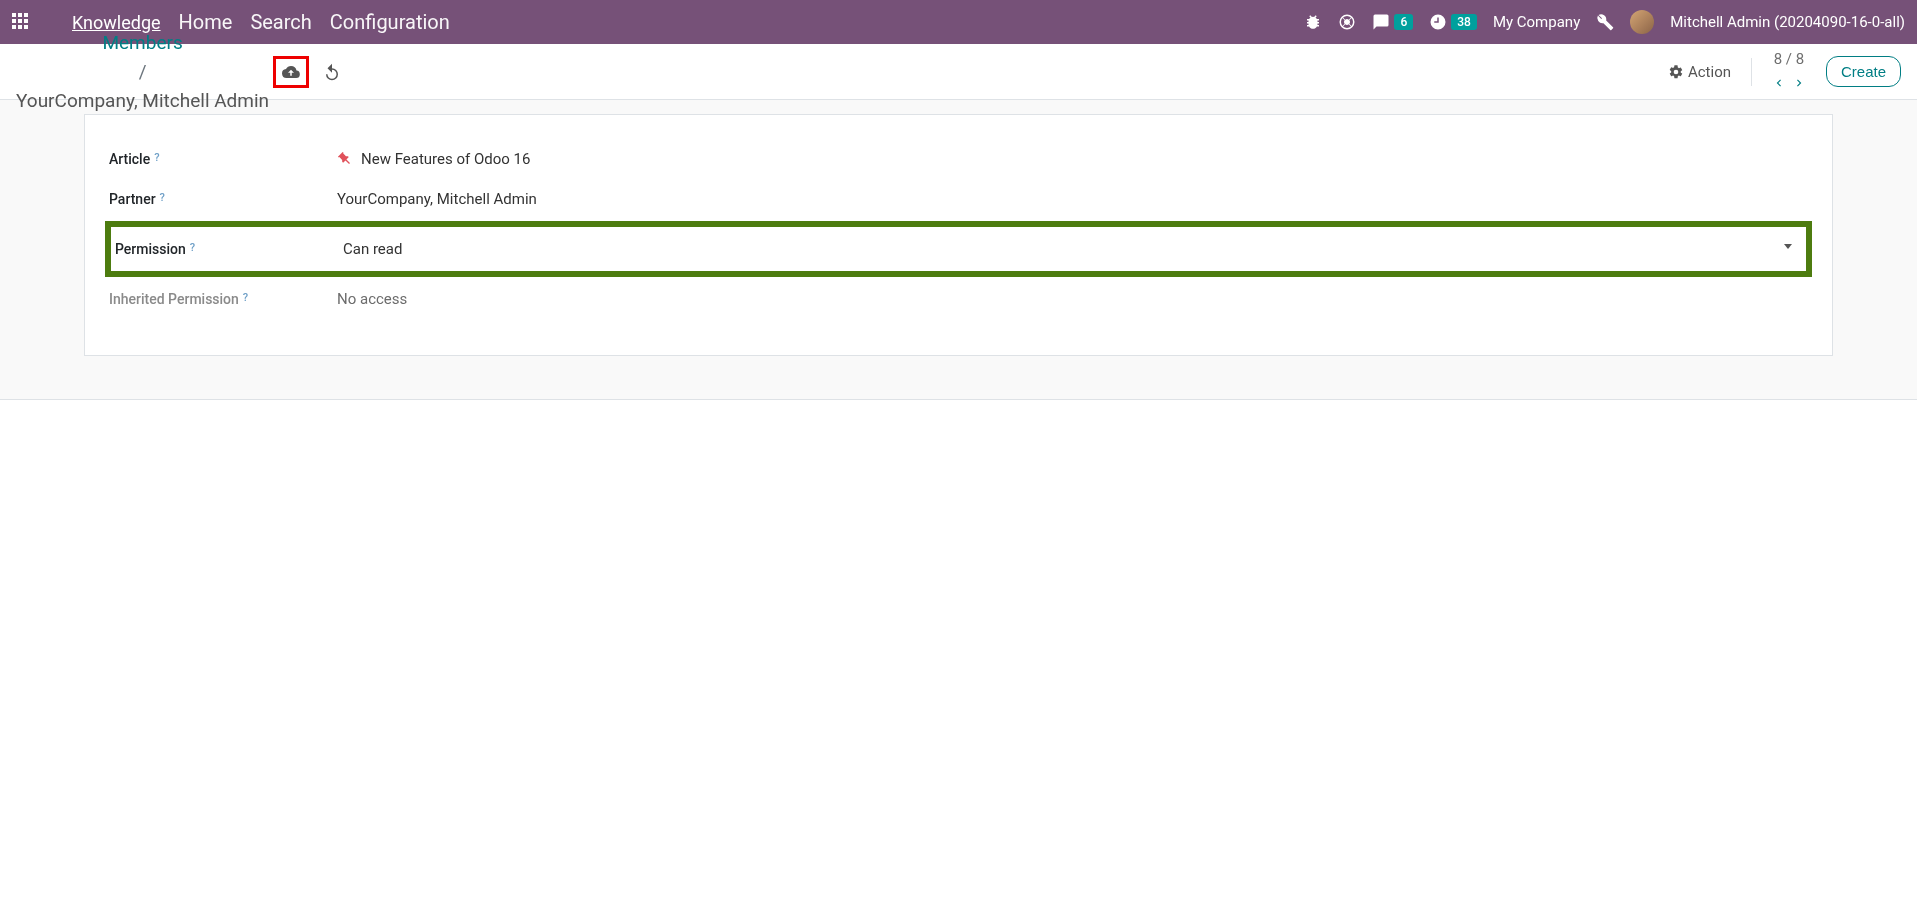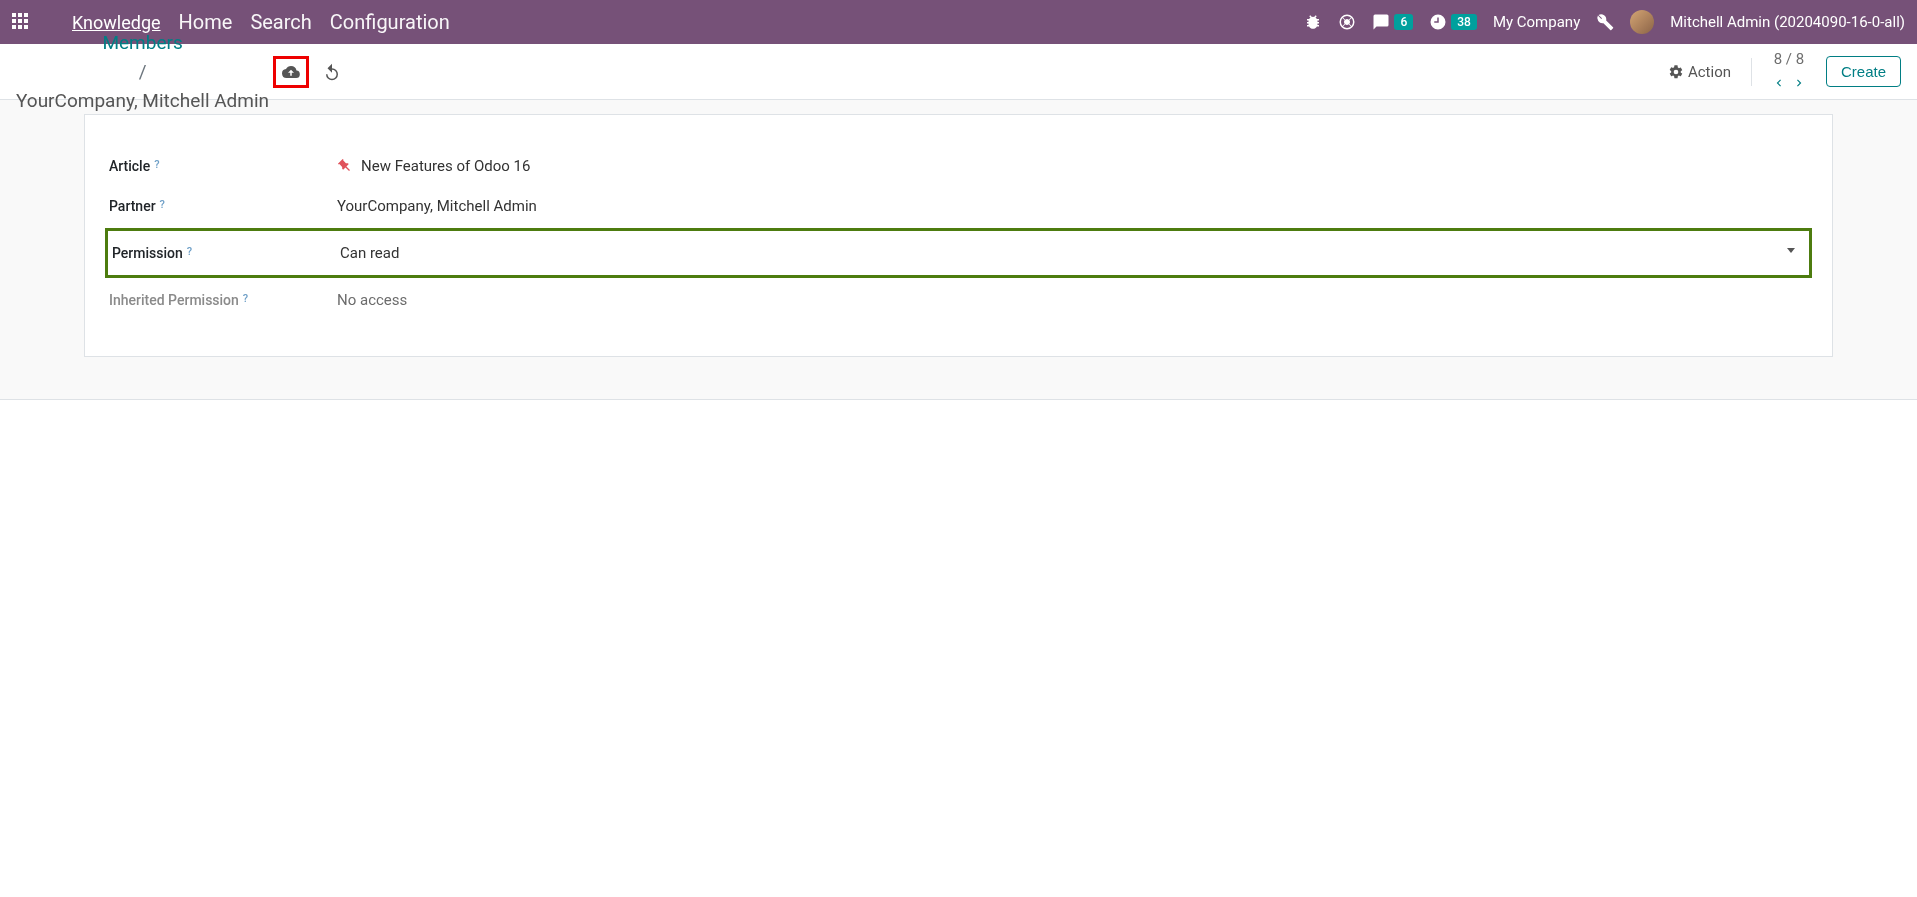--- a/index.html
+++ b/index.html
@@ -30,33 +30,33 @@
   .cp-icon { width: 18px; height: 18px; fill: #555; cursor: pointer; }
   .cp-icon.discard { margin-left: 14px; }
   .cp-right { margin-left: auto; display: flex; align-items: center; gap: 20px; }
   .action-btn { display: flex; align-items: center; gap: 4px; color: #555; cursor: pointer; font-size: 15px; }
   .action-btn svg { width: 16px; height: 16px; fill: #555; }
   .divider { width: 1px; height: 28px; background: #dee2e6; }
   .pager { display: flex; align-items: center; gap: 8px; color: #6f6f6f; font-size: 15px; flex-direction: column; }
   .pager-nav { display: flex; gap: 6px; }
   .pager-btn { cursor: pointer; }
   .pager-btn svg { width: 14px; height: 14px; fill: #017e84; }
-  .create-btn { border: 1px solid #017e84; color: #017e84; background: #fff; padding: 6px 14px; font-size: 15px; cursor: pointer; border-radius: 4px; }
+  .create-btn { border: 1px solid #017e84; color: #017e84; background: #fff; padding: 6px 14px; font-size: 15px; cursor: pointer; border-radius: 12px; }
   
   
   .body-bg { background: #f9f9f9; padding: 14px 84px 0 84px; min-height: 300px; }
-  .form-card { background: #fff; border: 1px solid #dee2e6; padding: 31px 24px 36px 24px; }
+  .form-card { background: #fff; border: 1px solid #dee2e6; padding: 24px 24px 36px 24px; }
   .form-row { display: flex; align-items: center; min-height: 40px; }
   .form-label { width: 184px; font-size: 14px; color: #212529; font-weight: 500; display: flex; align-items: flex-start; gap: 2px; }
   .form-label.muted { color: #8a8a8a; font-weight: 500; }
   .help-q { color: #6e9fc7; font-size: 11px; vertical-align: super; margin-left: 2px; }
   .form-value { font-size: 15px; color: #333; display: flex; align-items: center; gap: 8px; flex: 1; margin-left: 44px; }
   .form-value.muted { color: #6c6c6c; }
   .pin-icon { width: 16px; height: 16px; fill: #e0525b; transform: rotate(-45deg); }
-  .permission-row-wrap { border: 3px solid #4d7c0f; padding: 2px 4px; margin: 2px -4px; }
+  .permission-row-wrap { border: 6px solid #4d7c0f; padding: 2px 4px; margin: 2px -4px; }
   .permission-inner { display: flex; align-items: center; }
   .select-value { flex: 1; display: flex; align-items: center; justify-content: space-between; padding-right: 8px; cursor: pointer; }
   .caret-down { width: 10px; height: 10px; }
   .caret-down::after { content: ''; display: block; width: 0; height: 0; border-left: 4px solid transparent; border-right: 4px solid transparent; border-top: 5px solid #555; }
   .bottom-border { border-bottom: 1px solid #dee2e6; }
 </style>
 </head>
 <body>
 
 <div class="navbar">

